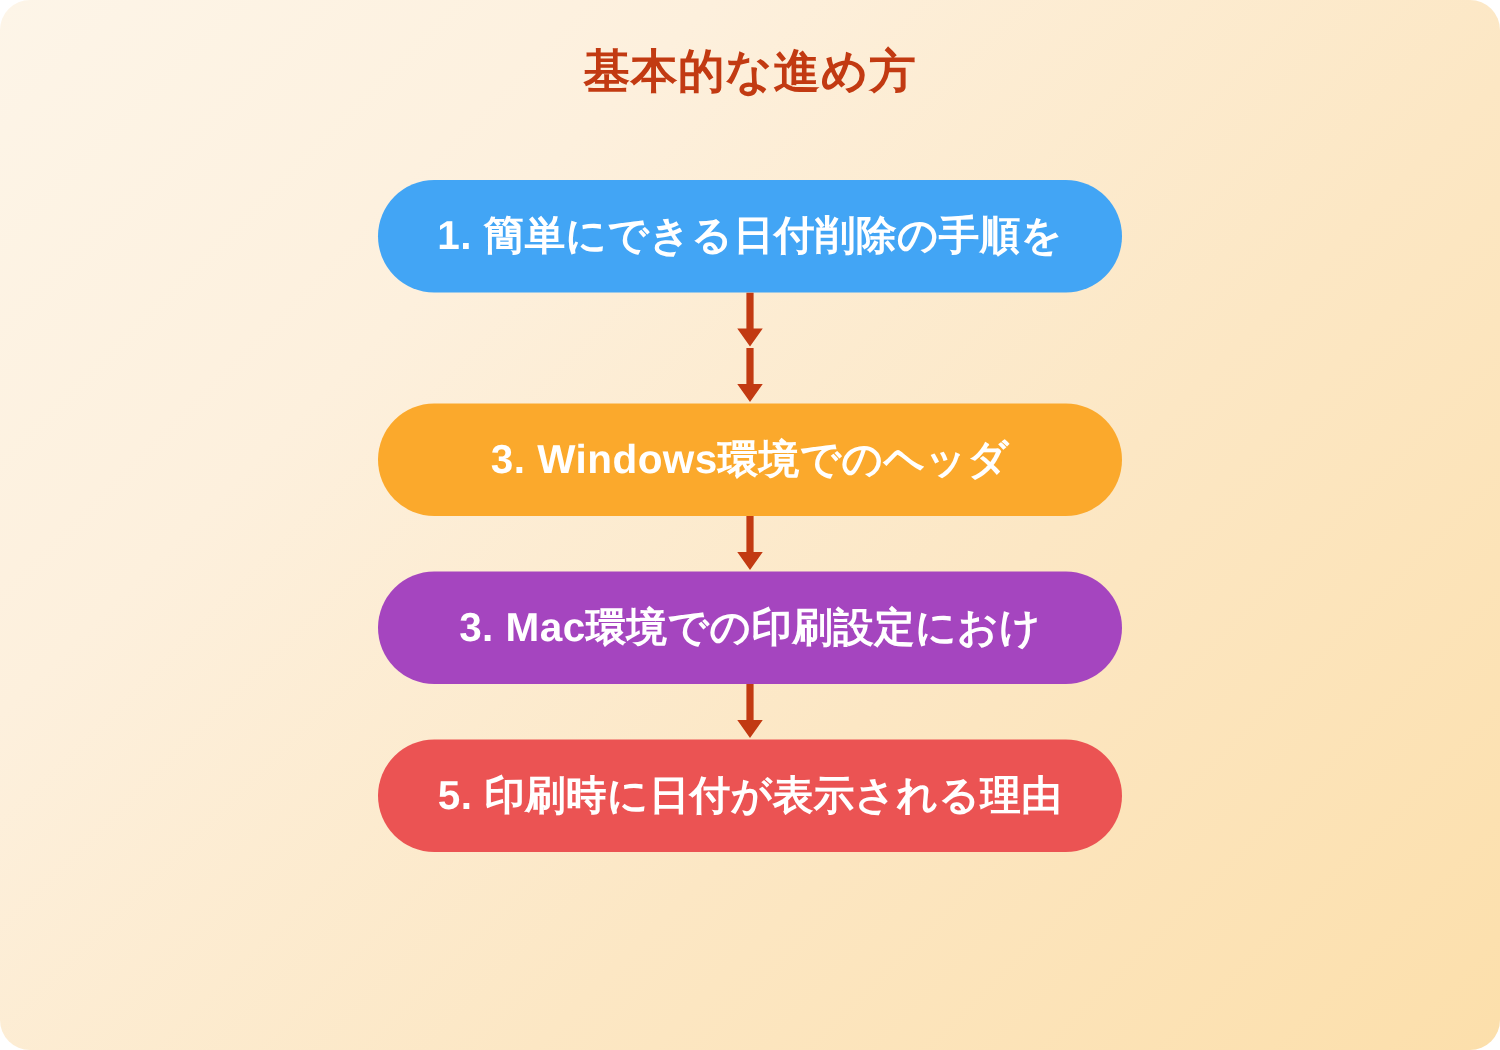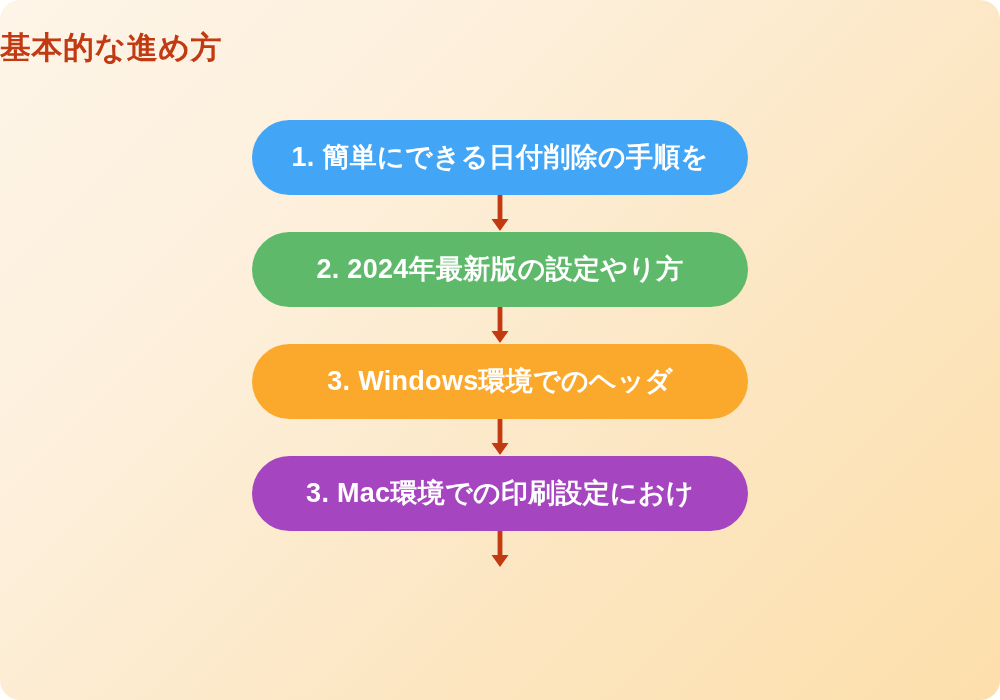--- a/index.html
+++ b/index.html
@@ -23,21 +23,21 @@
     overflow: hidden;
     background: linear-gradient(135deg, #fdf5e8 0%, #fdf0dd 28%, #fce7c4 62%, #fcdfab 100%);
   }
 
   
   #title {
     position: absolute;
     top: 29px;
     left: 0;
     width: 1000px;
-    text-align: left;
+    text-align: center;
     font-size: 31px;
     font-weight: bold;
     letter-spacing: 0.5px;
     color: #c23a12;
     line-height: 1.2;
     white-space: nowrap;
   }
 
   
   #flow {
@@ -101,25 +101,20 @@
       <div class="step-box" style="background-color: rgb(66, 165, 245);">
         <span class="step-label">1. 簡単にできる日付削除の手順を</span>
       </div>
     </div>
     <div class="connector">
       <svg width="22" height="37" viewBox="0 0 22 37">
         <path class="arrow-path" d="M8.6 0 H13.4 V24 H19.5 L11 36 L2.5 24 H8.6 Z" fill="#c23a12"></path>
       </svg>
     </div>
 
-    <div class="step-row">
-      <div class="step-box" style="background-color: rgb(94, 185, 106);">
-        <span class="step-label">2. 2024年最新版の設定やり方</span>
-      </div>
-    </div>
     <div class="connector">
       <svg width="22" height="37" viewBox="0 0 22 37">
         <path class="arrow-path" d="M8.6 0 H13.4 V24 H19.5 L11 36 L2.5 24 H8.6 Z" fill="#c23a12"></path>
       </svg>
     </div>
 
     <div class="step-row">
       <div class="step-box" style="background-color: rgb(251, 169, 44);">
         <span class="step-label">3. Windows環境でのヘッダ</span>
       </div>
@@ -134,15 +129,20 @@
       <div class="step-box" style="background-color: rgb(165, 69, 191);">
         <span class="step-label">3. Mac環境での印刷設定におけ</span>
       </div>
     </div>
     <div class="connector">
       <svg width="22" height="37" viewBox="0 0 22 37">
         <path class="arrow-path" d="M8.6 0 H13.4 V24 H19.5 L11 36 L2.5 24 H8.6 Z" fill="#c23a12"></path>
       </svg>
     </div>
 
+    <div class="step-row">
+      <div class="step-box" style="background-color: rgb(235, 83, 83);">
+        <span class="step-label">5. 印刷時に日付が表示される理由</span>
+      </div>
+    </div>
 
   </div>
 </div>
 
 </body></html>

